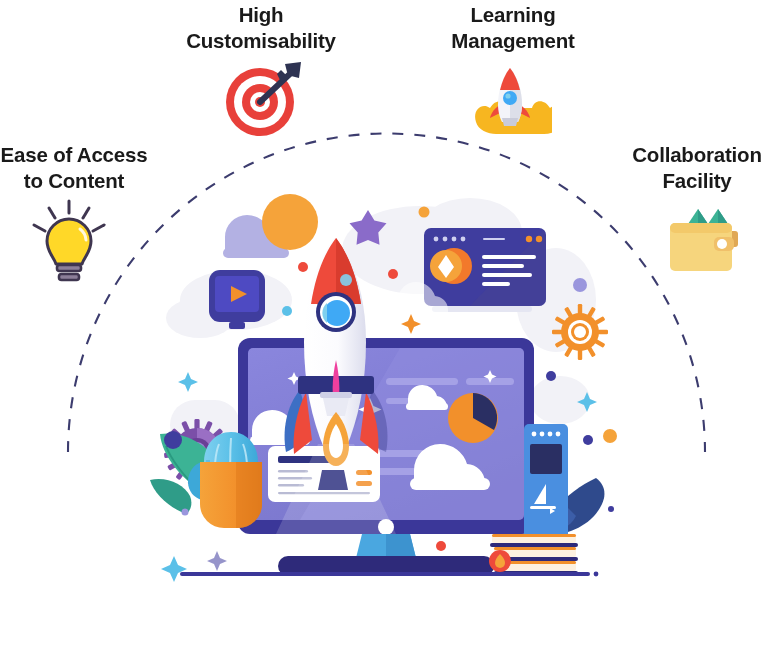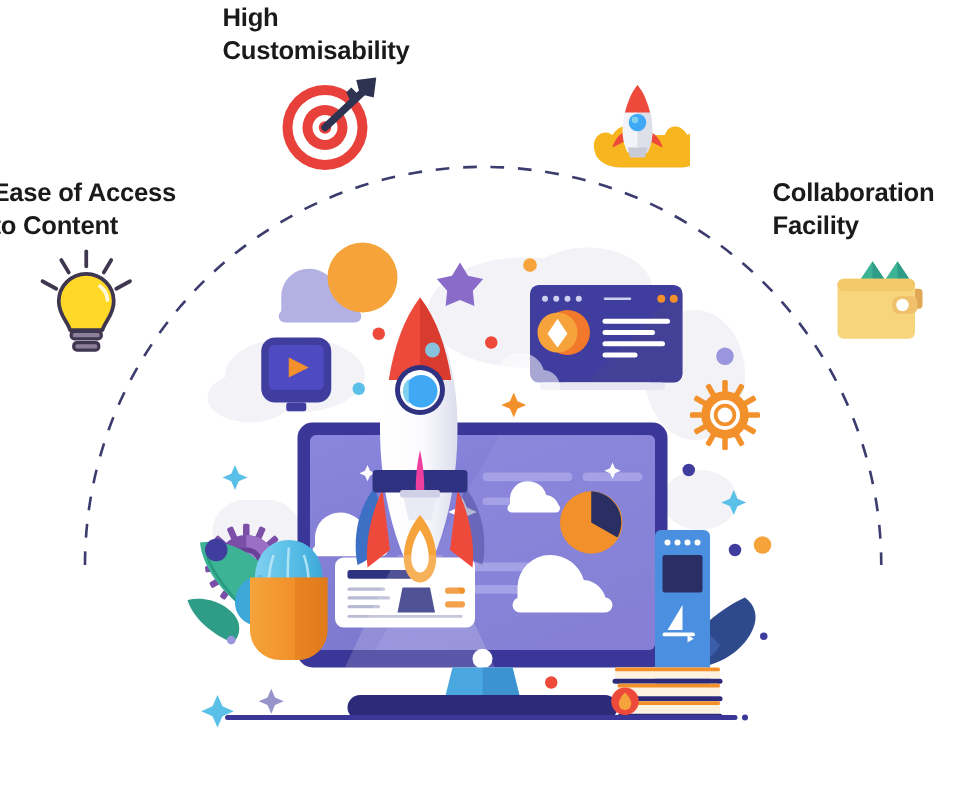--- a/index.html
+++ b/index.html
@@ -15,21 +15,21 @@
 
   
   .feature-label{
     position:absolute;
     font-weight:700;
     font-size:20.5px;
     line-height:26px;
     color:#1a1a1a;
     letter-spacing:-0.2px;
     white-space:pre-line;
-    text-align:left;
+    text-align:center;
   }
   .fl-ease{left:-6px;top:142px;width:160px;}
   .fl-high{left:178px;top:2px;width:166px;}
   .fl-learn{left:430px;top:2px;width:166px;}
   .fl-collab{left:618px;top:142px;width:158px;}
 
   .feature-icon{position:absolute;}
 
   
   .arc-wrap{position:absolute;left:0;top:0;width:768px;height:646px;pointer-events:none;}
@@ -372,20 +372,22 @@
     <circle cx="41" cy="44" r="18" fill="#e8403a"></circle>
     <circle cx="41" cy="44" r="10" fill="#ffffff"></circle>
     <circle cx="41" cy="44" r="5" fill="#e8403a"></circle>
     <g>
       <path d="M41 44 L74 13" stroke="#2e3352" stroke-width="6" stroke-linecap="round"></path>
       <path d="M66 6 L82 4 L80 20 L72 18 L68 14 Z" fill="#2e3352"></path>
       <path d="M62 12 L70 20 L62 24 L58 16 Z" fill="#2e3352"></path>
     </g>
   </svg>
 
+  <div class="feature-label fl-learn">Learning
+Management</div>
   <svg class="feature-icon" style="left:468px;top:60px;width:84px;height:82px;" viewBox="0 0 84 82">
     <path d="M8 62 c-4 -12 6 -20 14 -14 c6 -10 16 -8 18 0 h24 c2 -8 12 -10 18 0 c8 -6 18 2 14 14 c-2 8 -12 12 -20 12 h-48 c-8 0 -18 -4 -20 -12 z" fill="#f7b620"></path>
     <g stroke="#f7b620" stroke-width="2" stroke-linecap="round">
       <line x1="36" y1="54" x2="36" y2="66"></line>
       <line x1="42" y1="54" x2="42" y2="68"></line>
       <line x1="48" y1="54" x2="48" y2="66"></line>
     </g>
     <path d="M34 44 c-7 3 -11 9 -12 14 l12 -6 z" fill="#ee4a3b"></path>
     <path d="M50 44 c7 3 11 9 12 14 l-12 -6 z" fill="#ee4a3b"></path>
     <path d="M42 8 c8 10 12 24 12 36 c0 8 -2 14 -4 18 h-16 c-2 -4 -4 -10 -4 -18 c0 -12 4 -26 12 -36 z" fill="#f3f4f9"></path>

